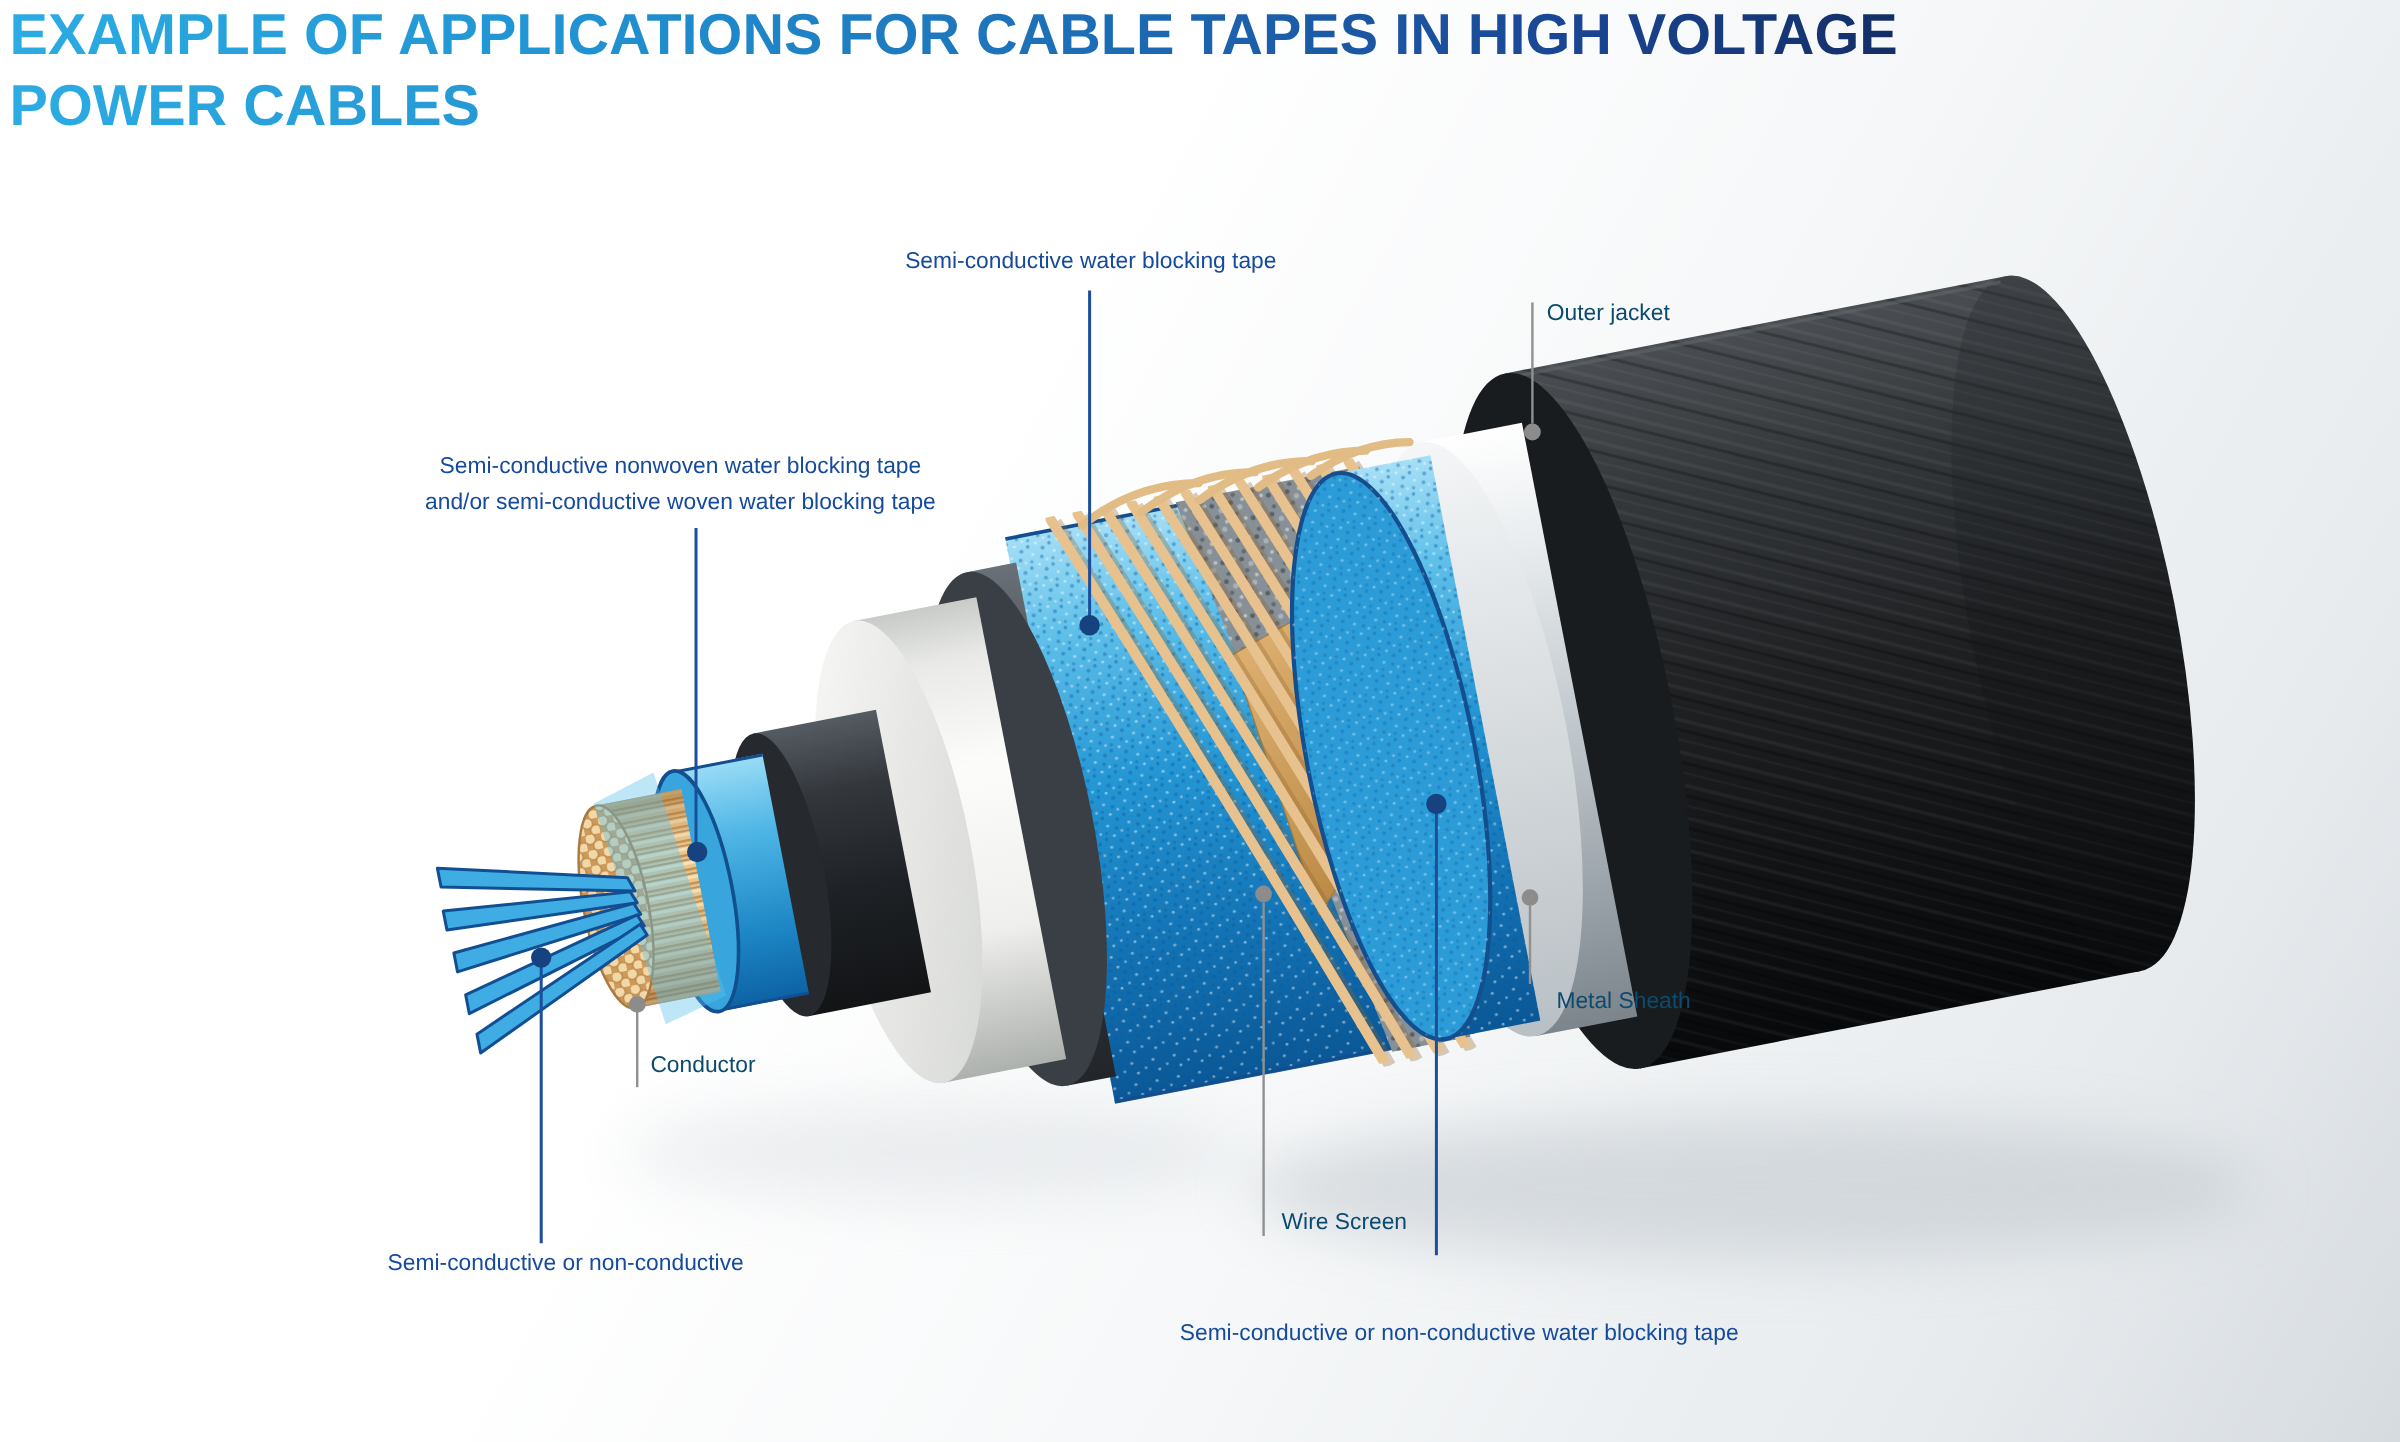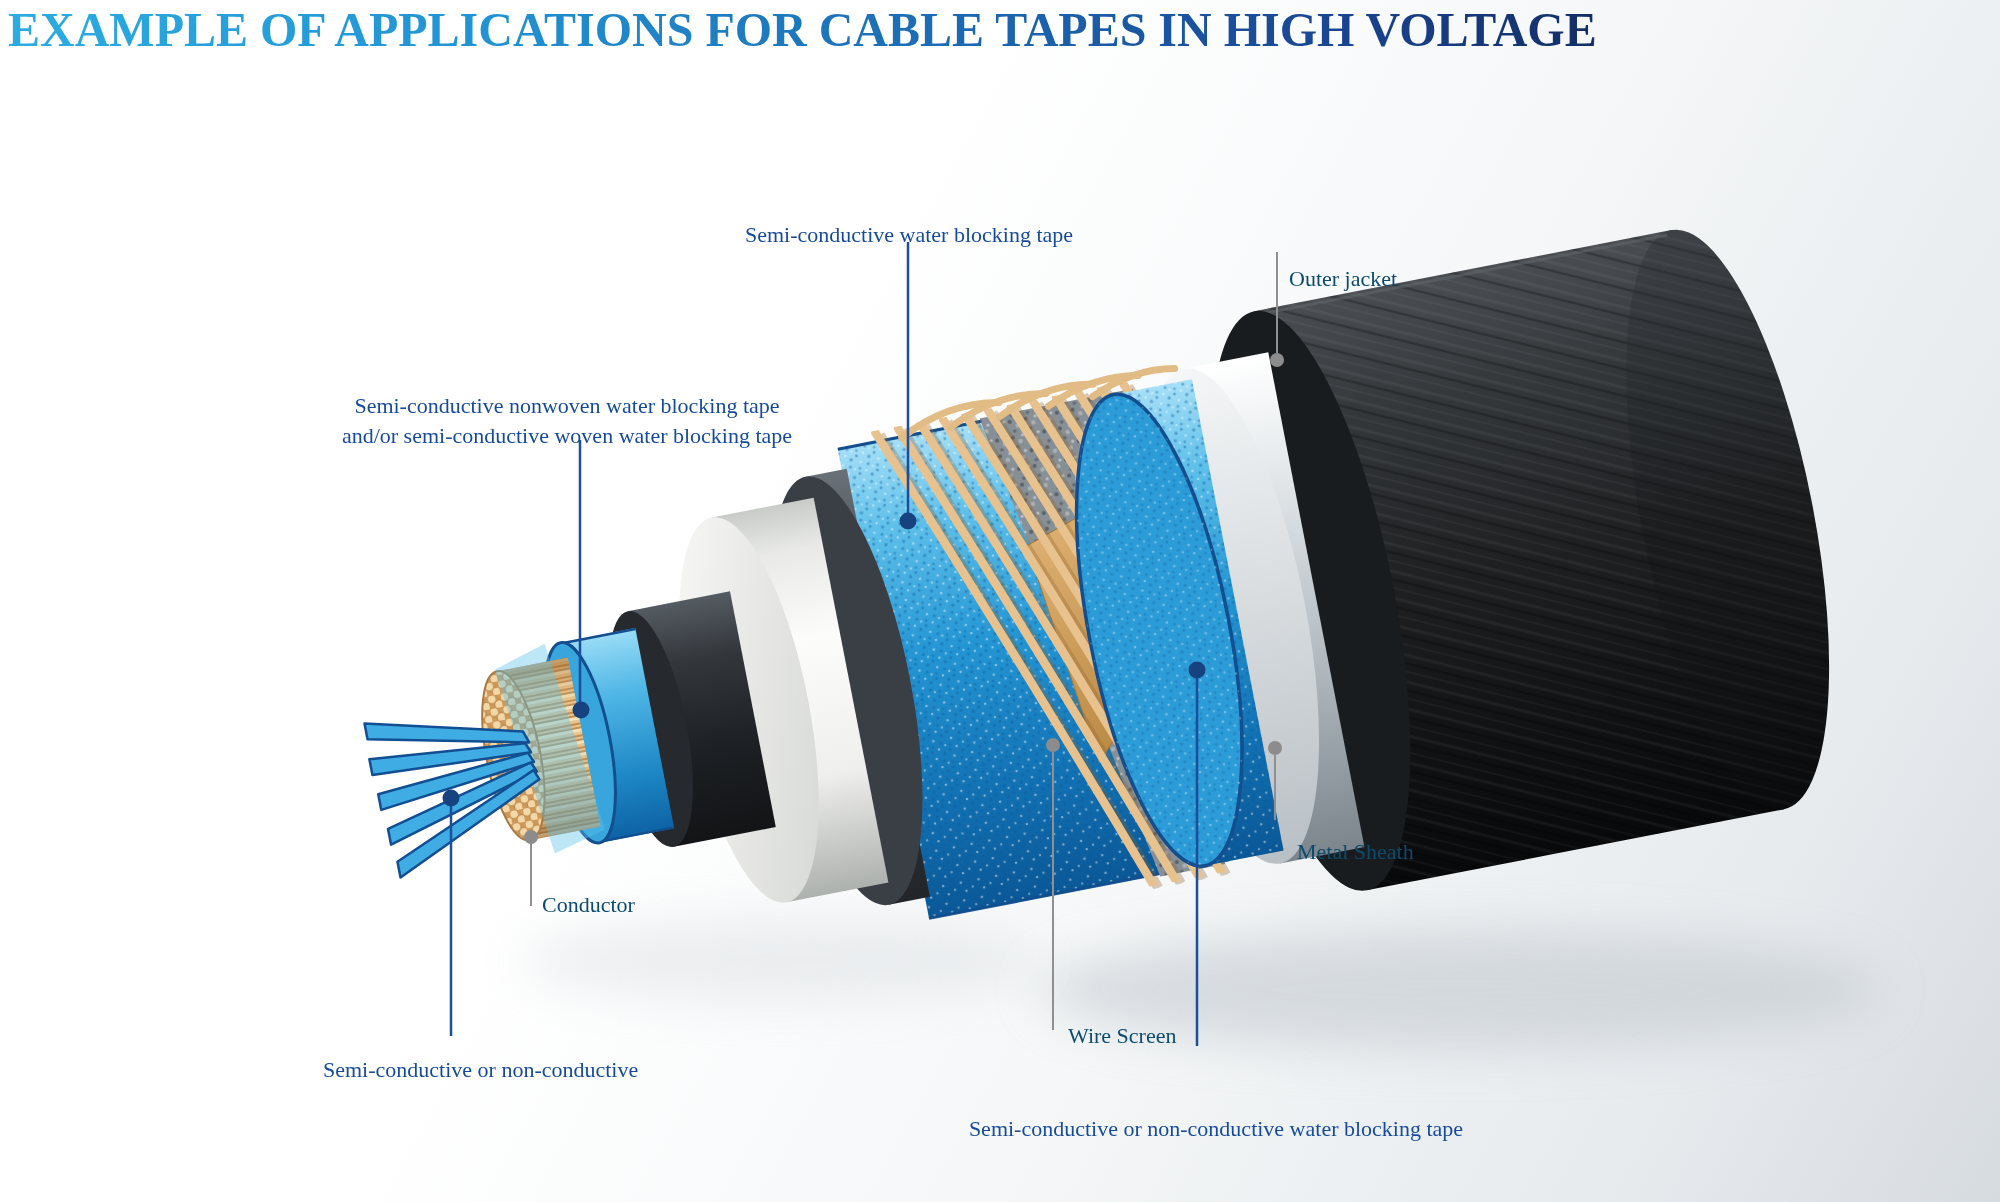--- a/index.html
+++ b/index.html
@@ -1,28 +1,28 @@
 <!DOCTYPE html>
 <html><head>
 <meta charset="utf-8">
 <style>
   html,body{margin:0;padding:0;background:#fff;}
   .page{position:relative;width:2000px;height:1202px;overflow:hidden;
-        font-family:Liberation Serif, serif;background:#ffffff;}
+        font-family:Liberation Sans, sans-serif;background:#ffffff;}
   .bg-sheen{position:absolute;inset:0;
         background:linear-gradient(299deg,#d6dbe0 0%,#e6eaed 14%,#f5f7f8 38%,#ffffff 62%);}
   .scene{position:absolute;left:0;top:0;z-index:1;}
   .page-title{position:absolute;left:8px;top:0px;margin:0;z-index:2;
         font-weight:bold;font-size:48px;line-height:59px;letter-spacing:0px;}
   .page-title .tl{display:block;color:transparent;-webkit-background-clip:text;background-clip:text;}
   .page-title .tl1{background-image:linear-gradient(90deg,#2cace3 0%,#2193d2 30%,#1c6cb5 58%,#1a4795 82%,#132e66 100%);
         -webkit-background-clip:text;background-clip:text;}
   .page-title .tl2{background-image:linear-gradient(90deg,#2cace3 0%,#1e7fc2 60%,#1a55a0 100%);
         -webkit-background-clip:text;background-clip:text;}
-  .lbl{position:absolute;z-index:2;font-size:22px;line-height:26px;white-space:nowrap;margin-top:17px;}
+  .lbl{position:absolute;z-index:2;font-size:19px;line-height:26px;white-space:nowrap;}
   .lbl.navy{color:#164b9b;}
   .lbl.gray{color:#0c4a6e;}
   .lbl.center{transform:translateX(-50%);text-align:center;}
   .lbl .l2{display:block;}
 </style>
 </head>
 <body>
 
 <div class="page">
   <div class="bg-sheen"></div>
@@ -270,20 +270,21 @@
         <circle cx="1277" cy="360" r="7"></circle>
         <circle cx="531" cy="837" r="7"></circle>
         <circle cx="1053" cy="745" r="7"></circle>
         <circle cx="1275" cy="748" r="7"></circle>
       </g>
     </g>
   </svg>
 
   <h1 class="page-title">
     <span class="tl tl1">EXAMPLE OF APPLICATIONS FOR CABLE TAPES IN HIGH VOLTAGE</span>
+    <span class="tl tl2">POWER CABLES</span>
   </h1>
 
   <div class="lbl navy center" style="left:909px;top:205px;">Semi-conductive water blocking tape</div>
 
   <div class="lbl navy center" style="left:567px;top:374px;line-height:30px;">
     <span>Semi-conductive nonwoven water blocking tape</span>
     <span class="l2">and/or semi-conductive woven water blocking tape</span>
   </div>
 
   <div class="lbl gray" style="left:1289px;top:249px;">Outer jacket</div>

